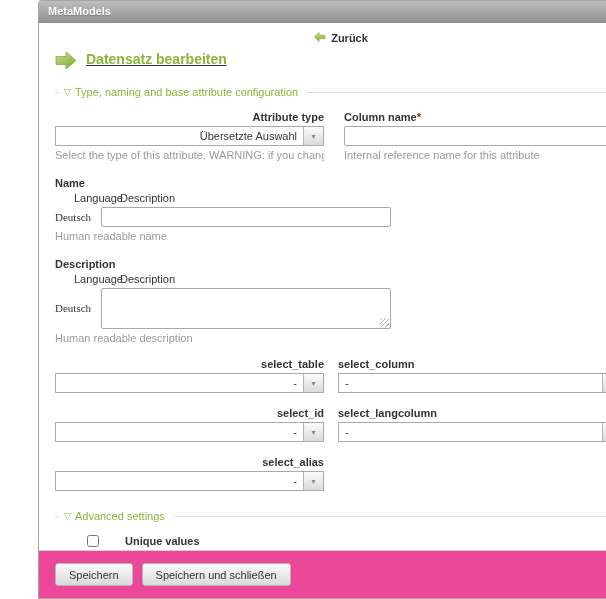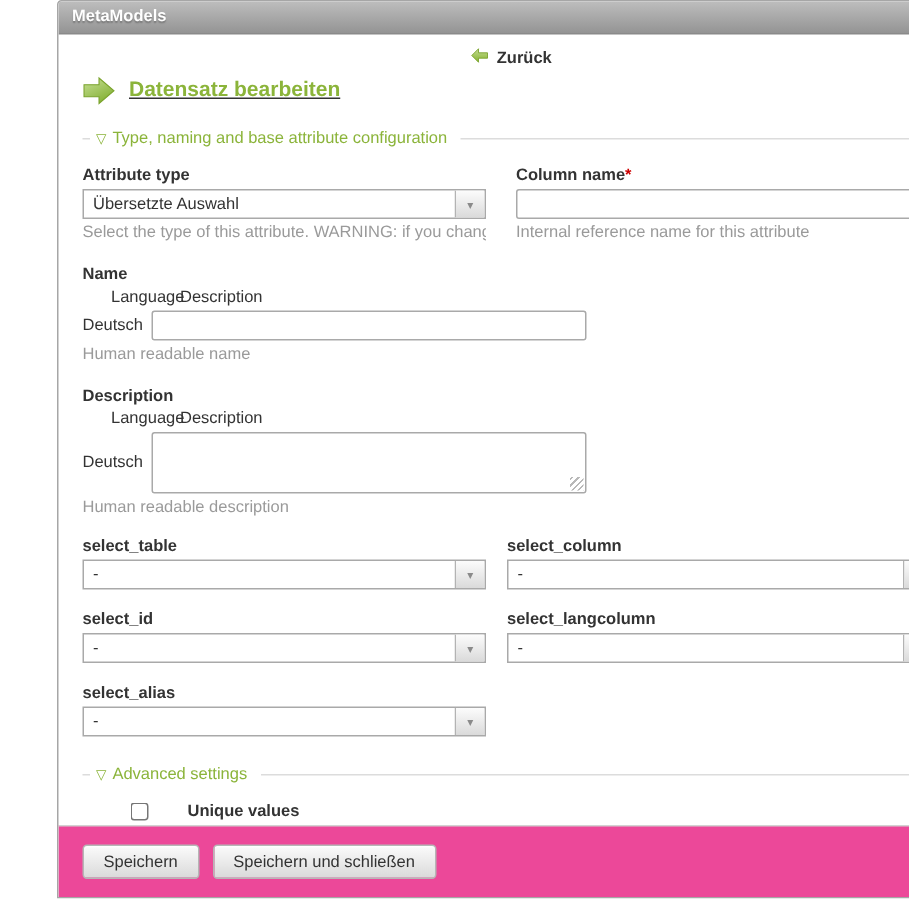--- a/index.html
+++ b/index.html
@@ -39,21 +39,21 @@
   .pagetitle { font-size: 14px; font-weight: bold; color: #8bb43a; }
   .legend {
     display: flex; align-items: center;
     color: #8bb43a; font-weight: normal;
     margin-top: 13px; gap: 4px;
   }
   .legend .preline { width: 5px; border-top: 1px solid #dcdcdc; }
   .legend .tri { font-size: 9px; line-height: 10px; }
   .legend .line { flex: 1; border-top: 1px solid #dcdcdc; margin-left: 5px; }
   .row2 { display: flex; gap: 20px; margin-top: 13px; }
-  .col-l { width: 269px; }
+  .col-l { width: 269px; text-align: right; }
   .col-r { width: 285px; }
   .flabel { font-weight: bold; display: block; margin-bottom: 3px; color: #333; }
   .req { color: #cc0000; }
   .help { color: #9a9a9a; margin-top: 3px; }
   .nowrap { white-space: nowrap; overflow: hidden; }
   .ti {
     width: 100%; height: 20px;
     border: 1px solid #a9a9a9; border-radius: 2px;
     padding: 0 5px; background: #fff;
     font-family: "Liberation Sans", sans-serif; font-size: 11px; color: #333;
@@ -68,21 +68,21 @@
     width: 20px; border-left: 1px solid #b3b3b3;
     background: linear-gradient(#fcfcfc, #dadada);
     border-radius: 0 1px 1px 0;
     display: flex; align-items: center; justify-content: center;
     color: #8a8a8a; font-size: 8px;
   }
   .fieldblock { margin-top: 16px; }
   .mt-head { display: flex; margin-bottom: 3px; padding-left: 19px; }
   .mt-head .c1 { width: 46px; }
   .mt-row { display: flex; align-items: flex-start; }
-  .mt-row .c1 { width: 46px; padding-top: 4px; }
+  .mt-row .c1 { width: 46px; padding-top: 4px; font-family: Liberation Serif, serif; }
   .mt-row.middle .c1 { padding-top: 14px; }
   .w290 { width: 290px; }
   .ta-wrap { position: relative; width: 290px; }
   textarea.ta {
     width: 290px; height: 41px; resize: none;
     border: 1px solid #a9a9a9; border-radius: 2px;
     font-family: "Liberation Sans", sans-serif; font-size: 11px;
     padding: 3px 5px; color: #333; outline: none; display: block;
   }
   .ta-wrap::after {

